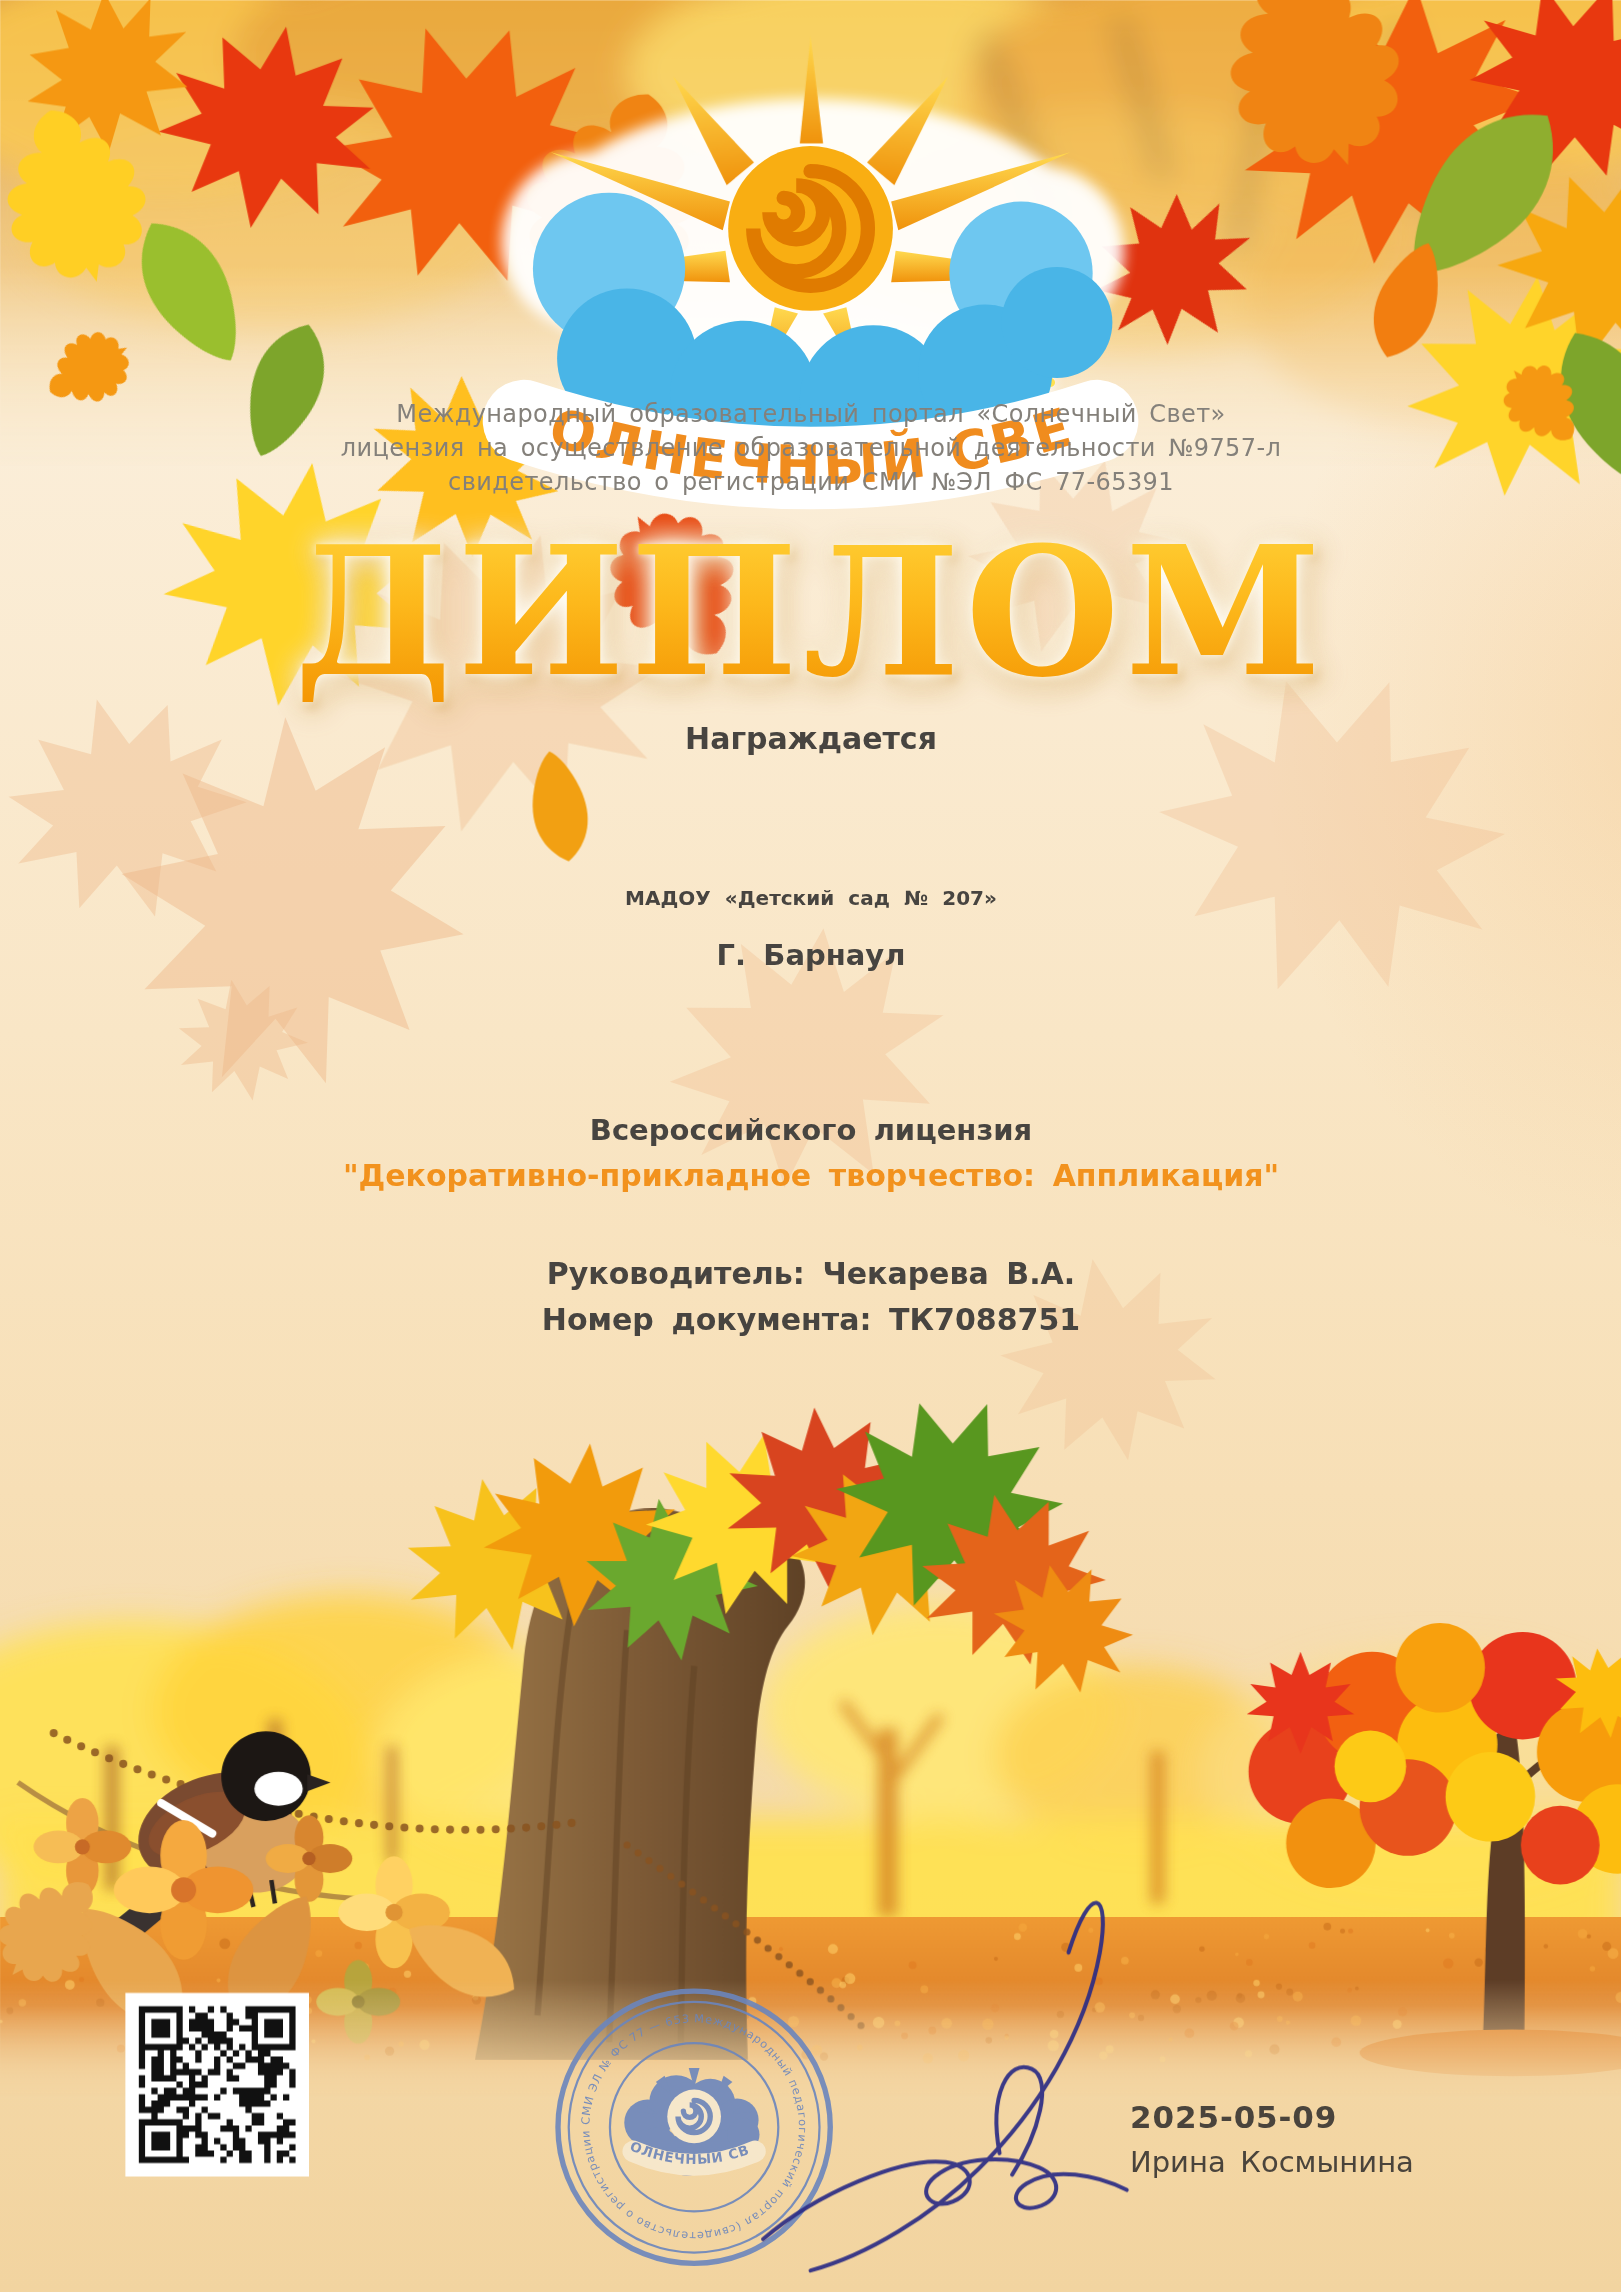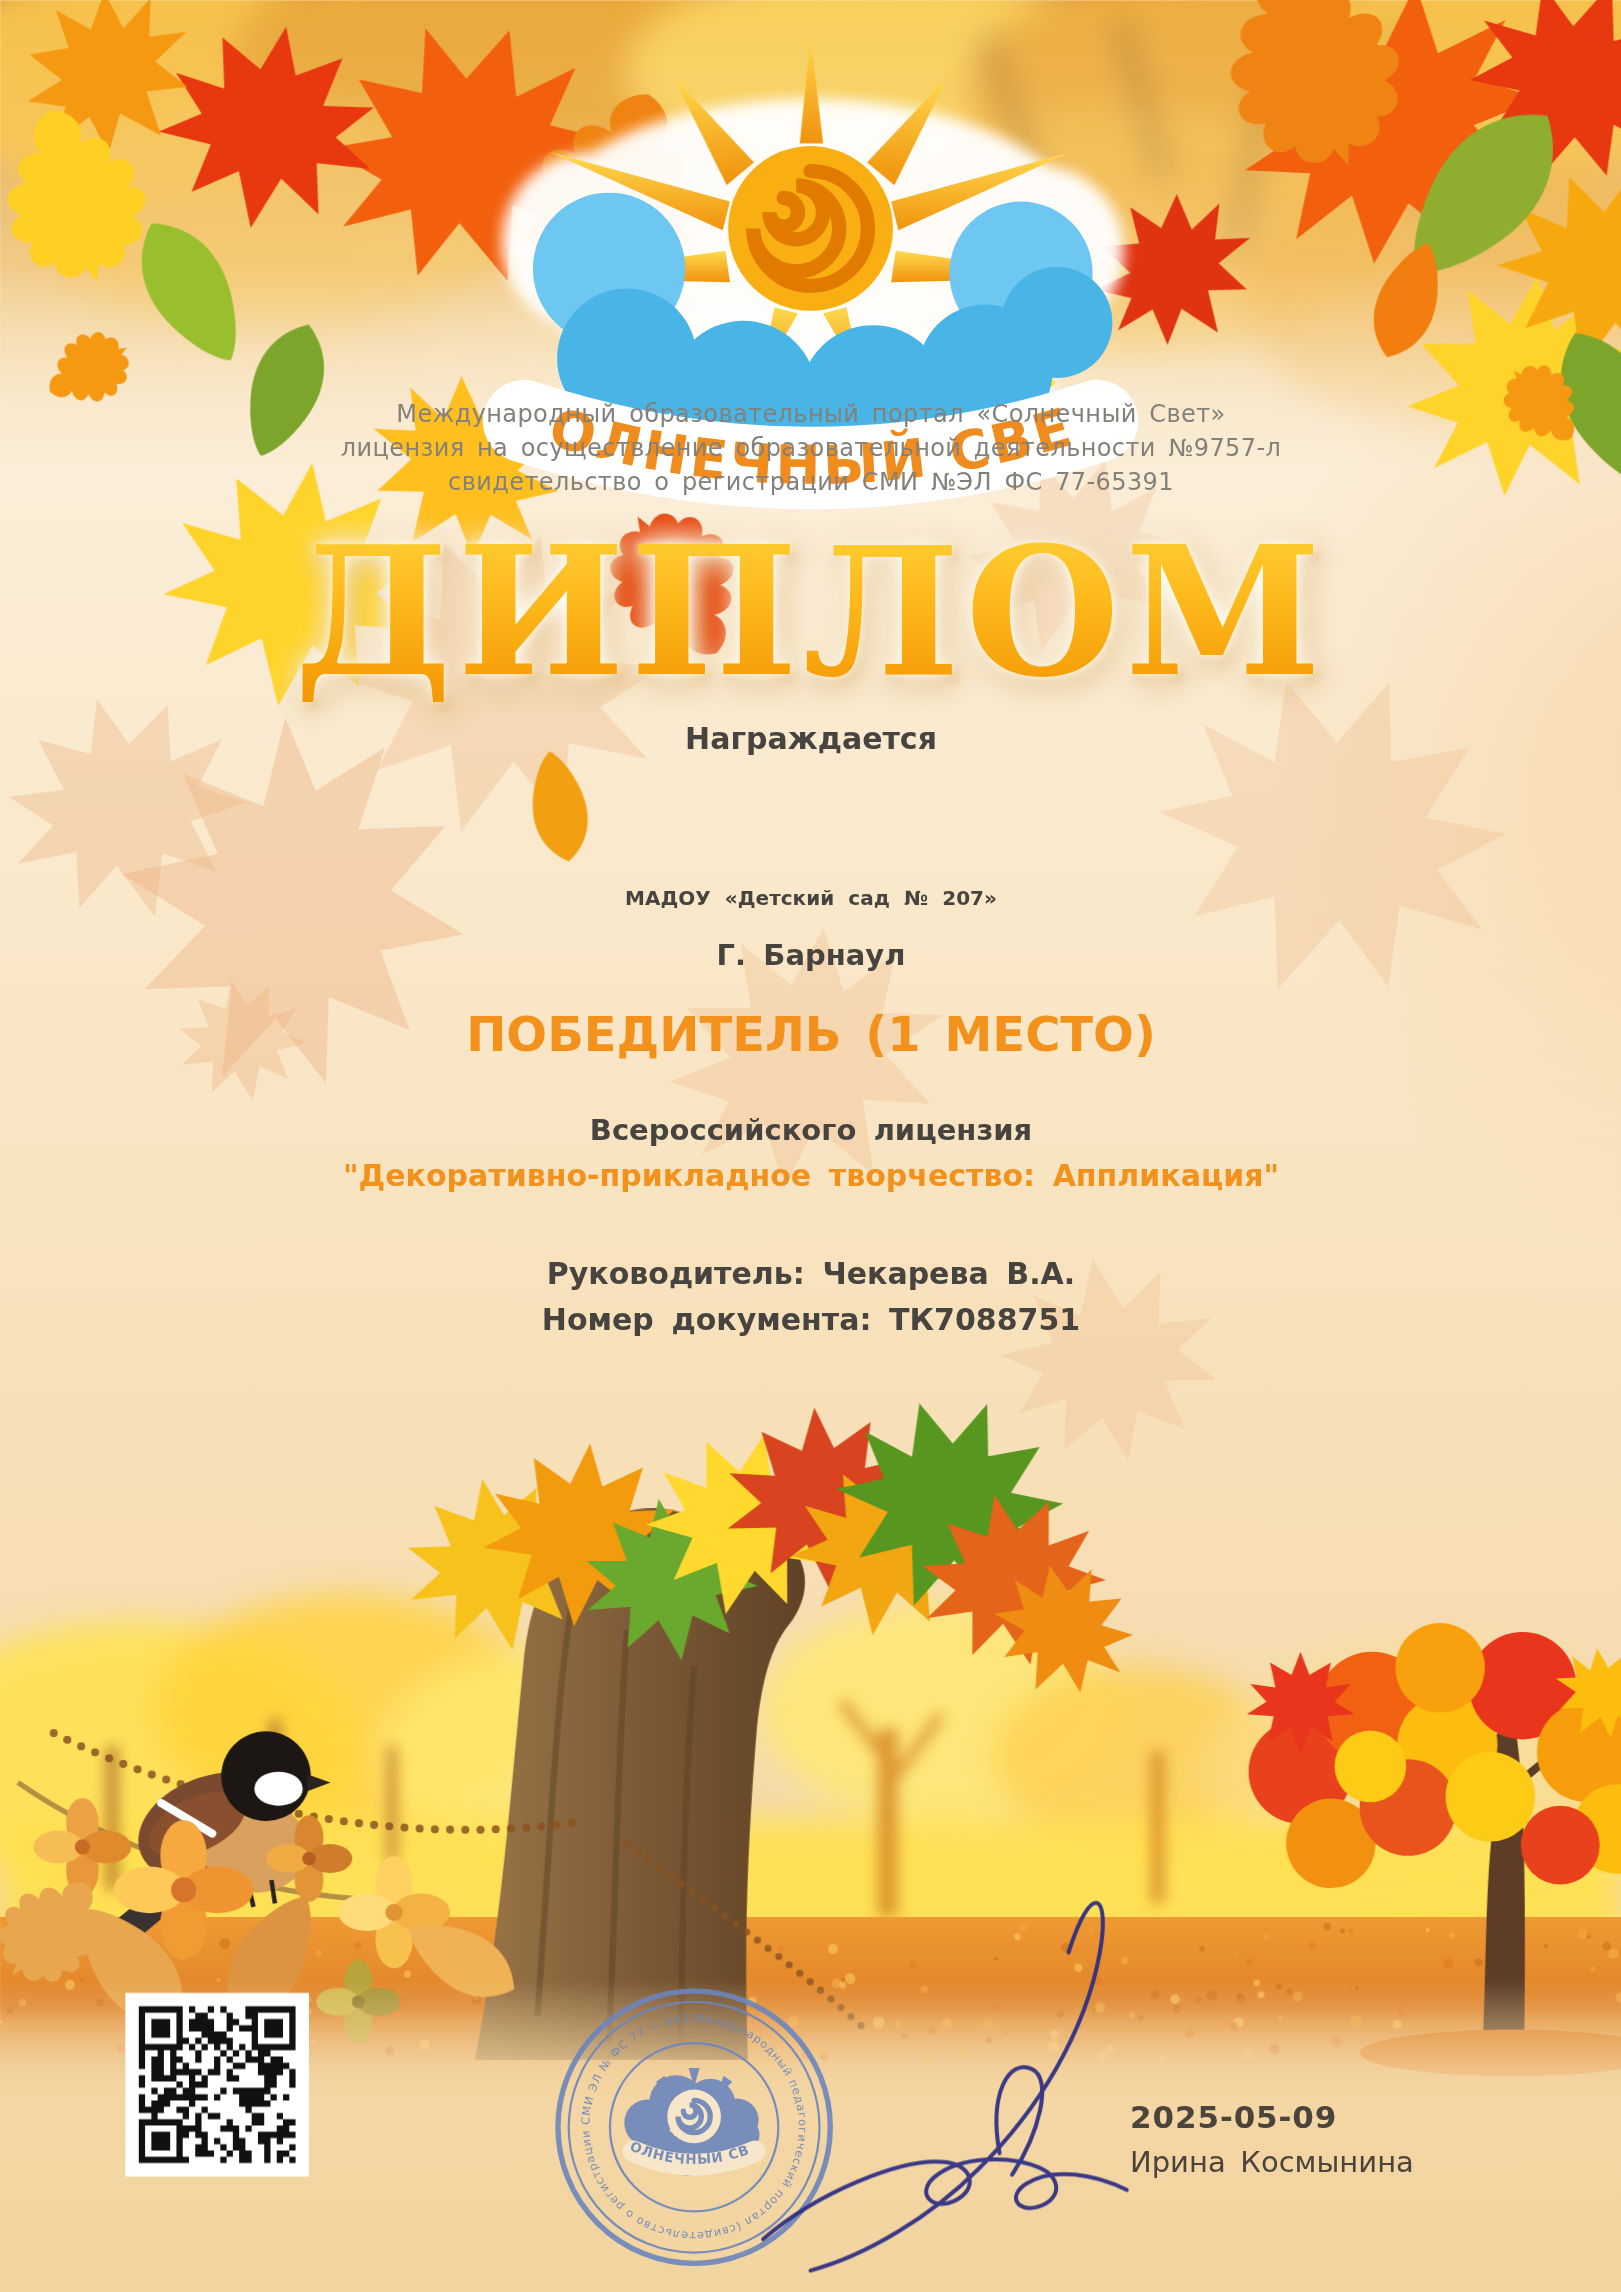--- a/index.html
+++ b/index.html
@@ -522,21 +522,20 @@
   </g>
 </svg>
 
 <div class="t gray" style="top:401px">Международный образовательный портал «Солнечный Свет»</div>
 <div class="t gray" style="top:435px">лицензия на осуществление образовательной деятельности №9757-л</div>
 <div class="t gray" style="top:469px">свидетельство о регистрации СМИ №ЭЛ ФС 77-65391</div>
 
 <div class="t dark" style="top:722px;font-size:30px">Награждается</div>
 <div class="t dark" style="top:887px;font-size:20px">МАДОУ «Детский сад № 207»</div>
 <div class="t dark" style="top:939px;font-size:29px">Г. Барнаул</div>
-<div class="t orange" style="top:1007px;font-size:48px">ПОБЕДИТЕЛЬ (1 МЕСТО)</div>
 <div class="t dark" style="top:1114px;font-size:29px">Всероссийского лицензия</div>
 <div class="t orange" style="top:1159px;font-size:30px">"Декоративно-прикладное творчество: Аппликация"</div>
 <div class="t dark" style="top:1257px;font-size:30px">Руководитель: Чекарева В.А.</div>
 <div class="t dark" style="top:1303px;font-size:30px">Номер документа: ТК7088751</div>
 
 <div class="footer-block">
   <div class="f-date">2025-05-09</div>
   <div class="f-name">Ирина Космынина</div>
 </div>
 

